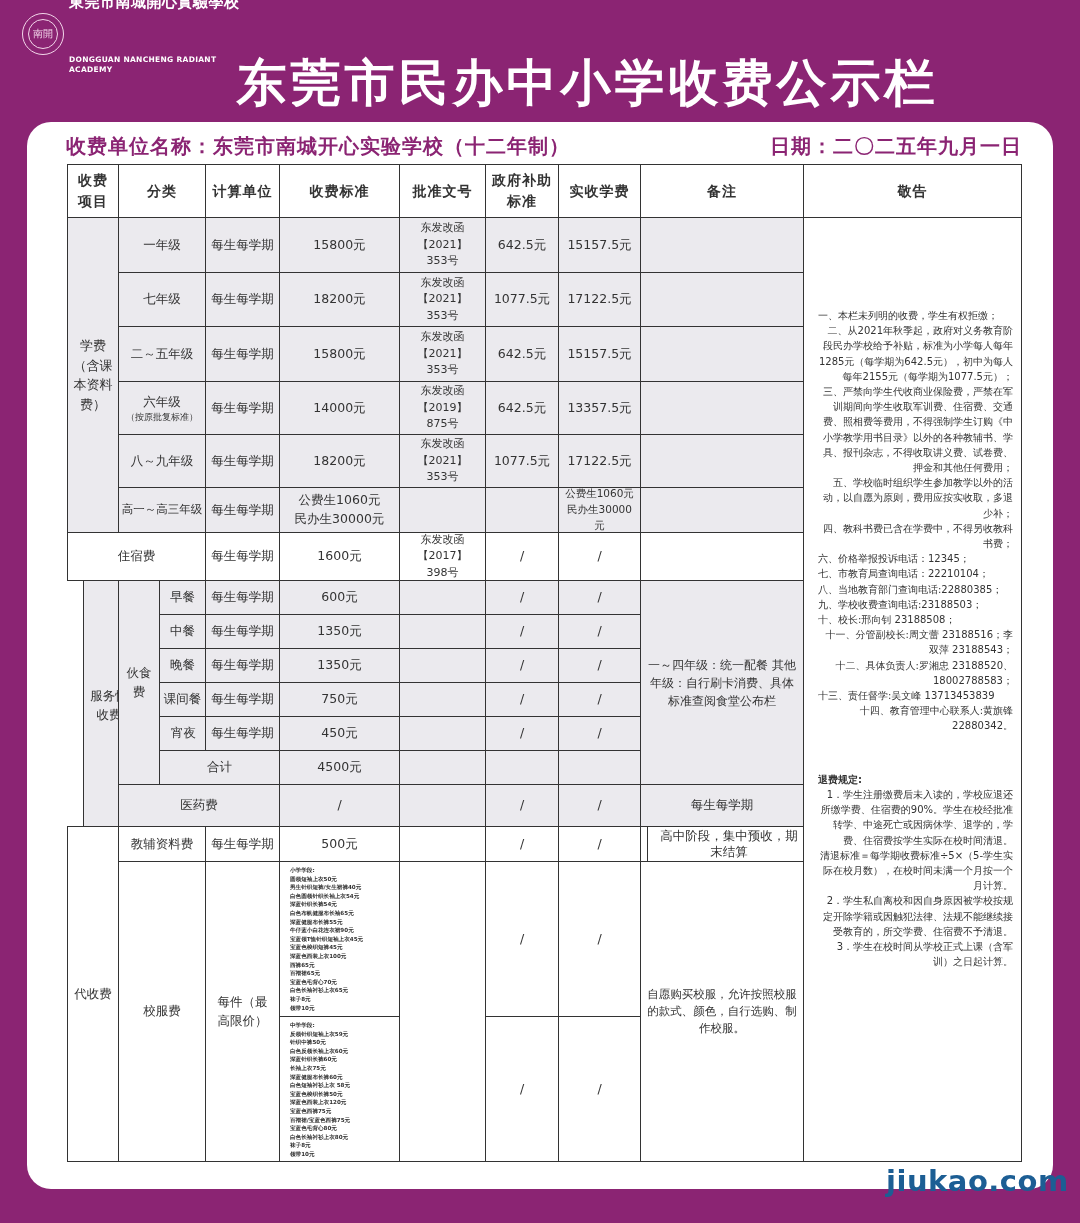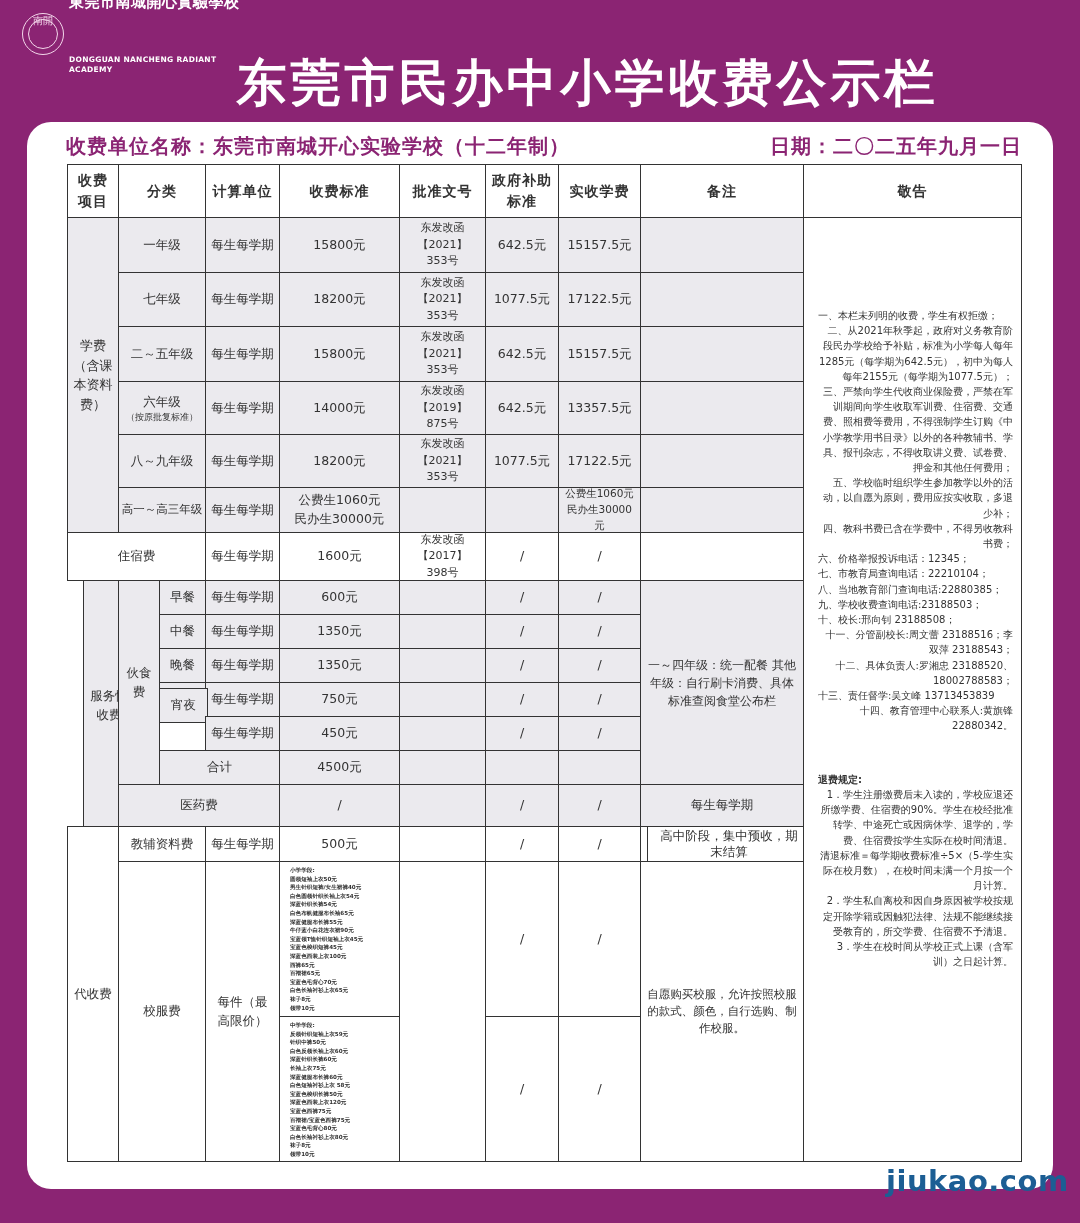--- a/index.html
+++ b/index.html
@@ -7,21 +7,21 @@
   body {
     background: #8b2473;
     font-family: "DejaVu Sans", "Liberation Sans", sans-serif;
     position: relative;
     color: #222;
   }
   .logo { position: absolute; left: 22px; top: 12px; width: 240px; height: 44px; display: flex; align-items: center; }
   .logo-emblem {
     width: 42px; height: 42px; border-radius: 50%;
     border: 1.5px solid #f3d6ea; position: relative; flex: none;
-    display: flex; align-items: flex-start; justify-content: center;
+    display: flex; align-items: center; justify-content: center;
   }
   .logo-emblem::before {
     content: ""; position: absolute; inset: 5px; border: 1px solid #f3d6ea; border-radius: 50%;
   }
   .logo-emblem span { color: #f3d6ea; font-size: 10px; font-family: "DejaVu Serif", serif; position: relative; }
   .logo-text { margin-left: 5px; color: #fff; }
   .logo-cn { font-size: 15px; font-weight: bold; letter-spacing: 0.5px; font-family: "DejaVu Serif", serif; line-height: 18px; }
   .logo-en { font-size: 7.5px; font-weight: bold; letter-spacing: 0.3px; line-height: 10px; margin-top: 44px; }
 
   .main-title {
@@ -183,21 +183,21 @@
   <div class="c g" style="left:418px;top:484px;width:74px;height:35px">/</div>
   <div class="c g" style="left:491px;top:484px;width:83px;height:35px">/</div>
 
   <div class="c g" style="left:92px;top:518px;width:47px;height:35px">课间餐</div>
   <div class="c g" style="left:138px;top:518px;width:75px;height:35px">每生每学期</div>
   <div class="c g" style="left:212px;top:518px;width:121px;height:35px">750元</div>
   <div class="c g" style="left:332px;top:518px;width:87px;height:35px"></div>
   <div class="c g" style="left:418px;top:518px;width:74px;height:35px">/</div>
   <div class="c g" style="left:491px;top:518px;width:83px;height:35px">/</div>
 
-  <div class="c g" style="left:92px;top:524px;width:49px;height:35px">宵夜</div>
+  <div class="c g" style="left:92px;top:552px;width:49px;height:35px">宵夜</div>
   <div class="c g" style="left:138px;top:552px;width:75px;height:35px">每生每学期</div>
   <div class="c g" style="left:212px;top:552px;width:121px;height:35px">450元</div>
   <div class="c g" style="left:332px;top:552px;width:87px;height:35px"></div>
   <div class="c g" style="left:418px;top:552px;width:74px;height:35px">/</div>
   <div class="c g" style="left:491px;top:552px;width:83px;height:35px">/</div>
 
   <div class="c g" style="left:92px;top:586px;width:121px;height:35px">合计</div>
   <div class="c g" style="left:212px;top:586px;width:121px;height:35px">4500元</div>
   <div class="c g" style="left:332px;top:586px;width:87px;height:35px"></div>
   <div class="c g" style="left:418px;top:586px;width:74px;height:35px"></div>

